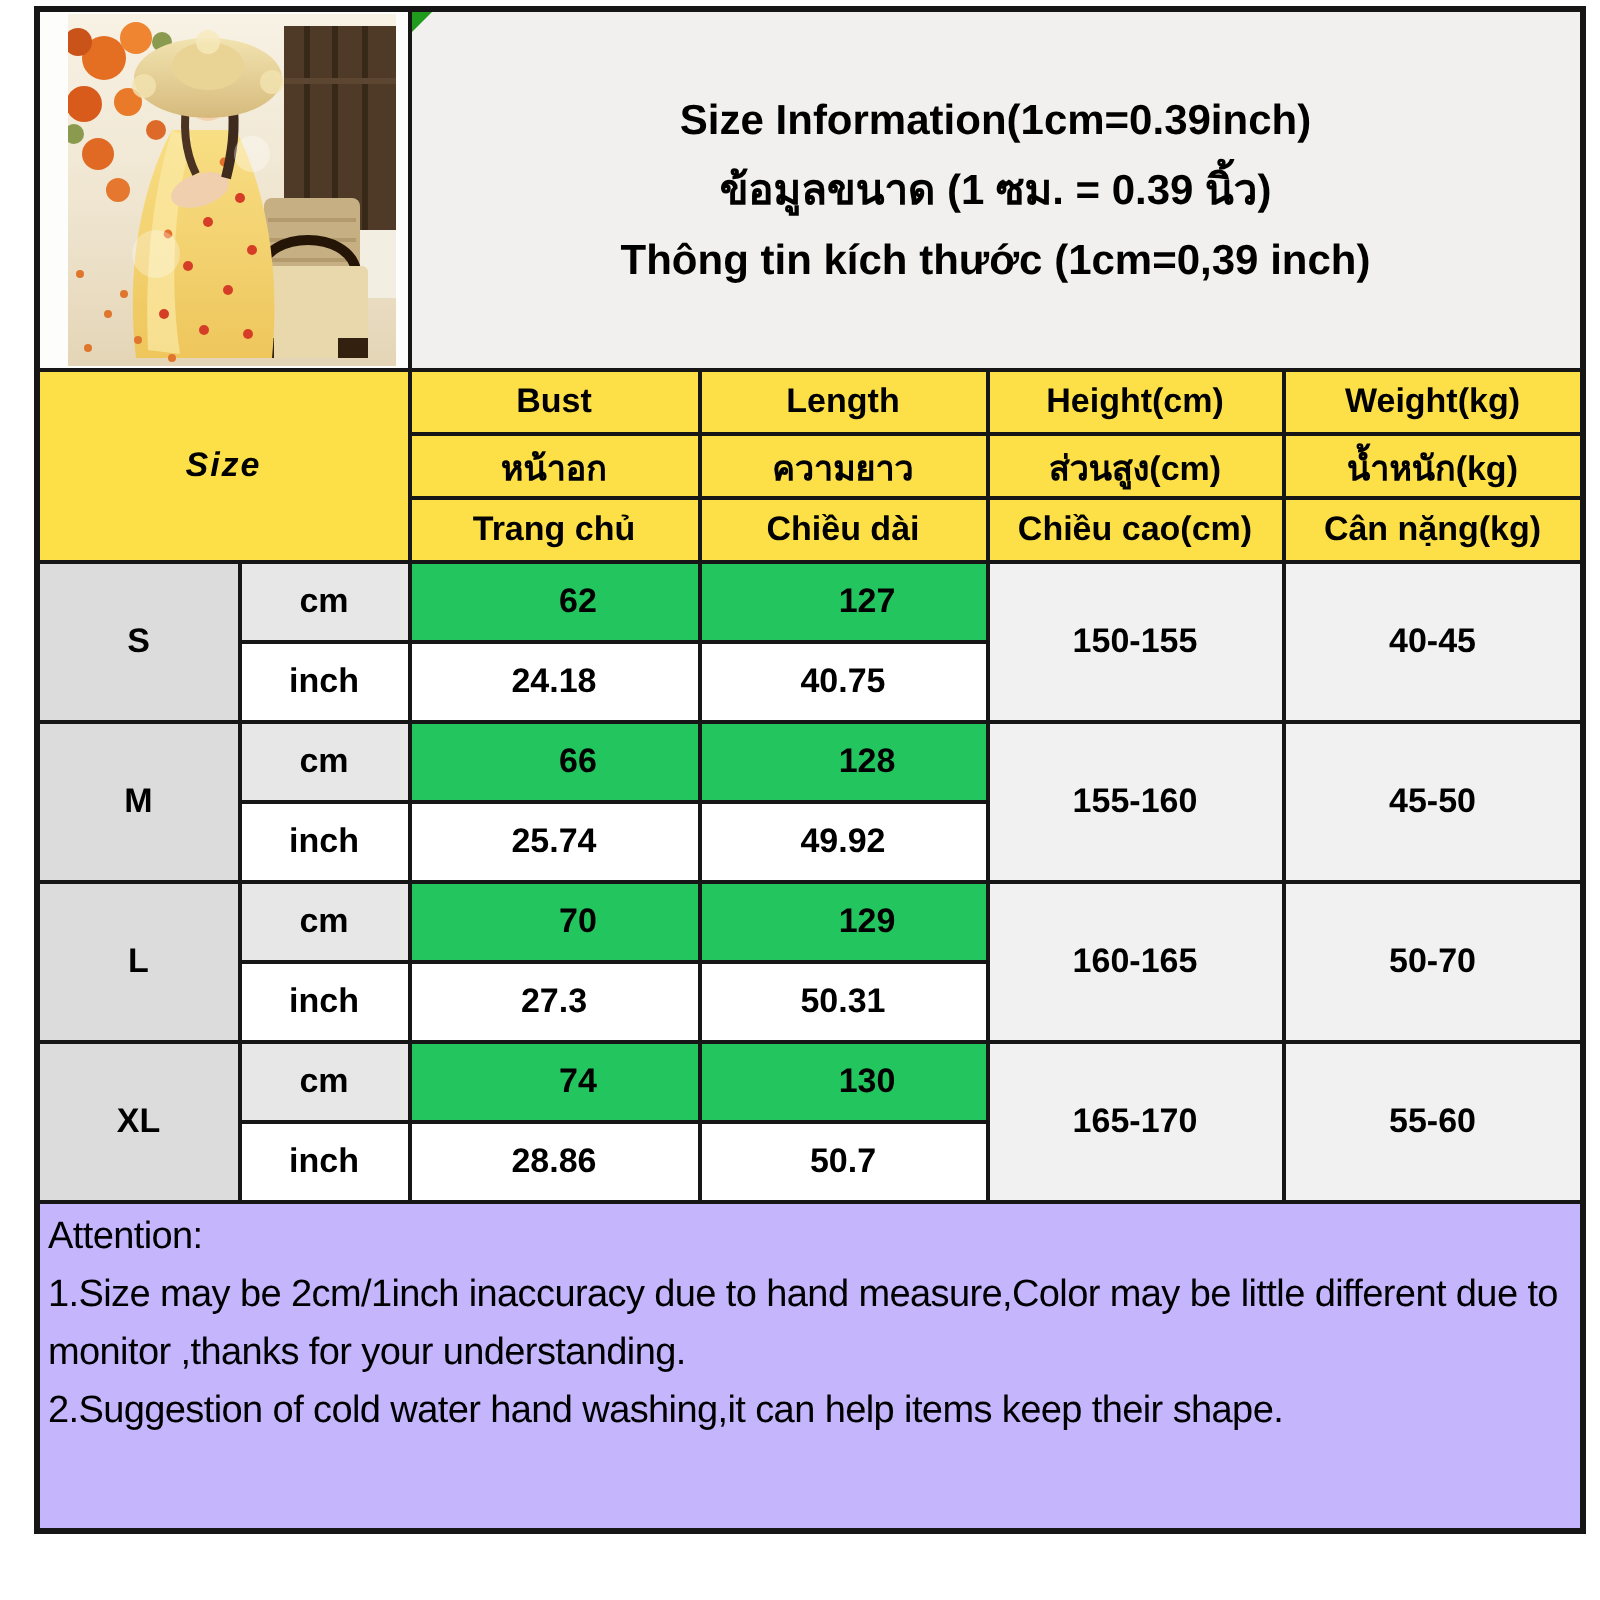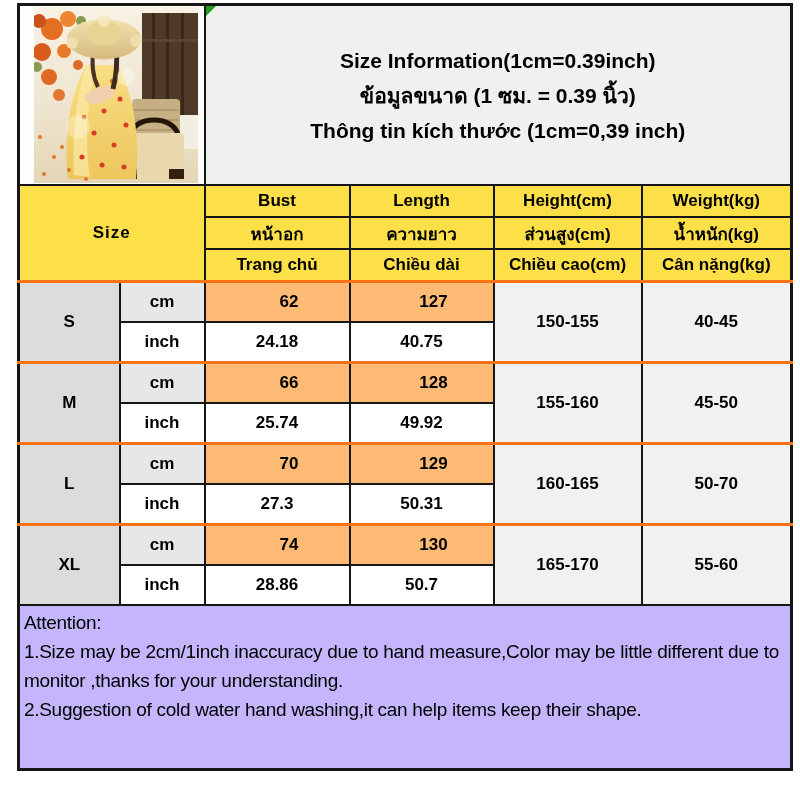--- a/index.html
+++ b/index.html
@@ -17,28 +17,28 @@
   .photo-cell{height:178px;background:#fdfdfc;vertical-align:top;text-align:left;}
   .photo-wrap{margin:1px 0 0 14px;width:164px;height:176px;}
   .title-cell{background:#f1f0ee;position:relative;}
   .title-inner{display:flex;flex-direction:column;justify-content:center;height:174px;}
   .title-line{font-weight:bold;font-size:21px;line-height:35px;}
   .corner-flag{position:absolute;top:0;left:0;width:0;height:0;
     border-top:10px solid #219b1e;border-right:10px solid transparent;}
 
   
   .hdr td{height:30px;background:#fde047;font-weight:bold;font-size:17px;}
-  .size-big{background:#dcdcdc;font-size:37px;font-weight:bold;letter-spacing:1px;}
+  .size-big{background:#dcdcdc;font-size:37px;font-weight:bold;letter-spacing:1px;font-style:italic;}
 
   
   .dr td{height:38px;font-weight:bold;font-size:17px;}
-  .grp td{border-top:3px solid #f97316;}
+  .grp td{border-top:1px solid #f97316;}
   .sz{background:#dcdcdc;font-size:19px;}
   .unit-cm{background:#e7e7e7;}
-  .val-cm{background:#fdba74;padding-left:24px;}
+  .val-cm{background:#22c55e;padding-left:24px;}
   .unit-in,.val-in{background:#ffffff;}
   .range{background:#f1f1f1;}
 
   
   .attention-cell{height:160px;background:#c4b5fd;text-align:left;vertical-align:top;
      padding:2px 6px 0 4px;}
   .attention-cell div{font-weight:normal;font-size:19px;line-height:29px;letter-spacing:-0.3px;}
 </style>
 </head>
 <body>

